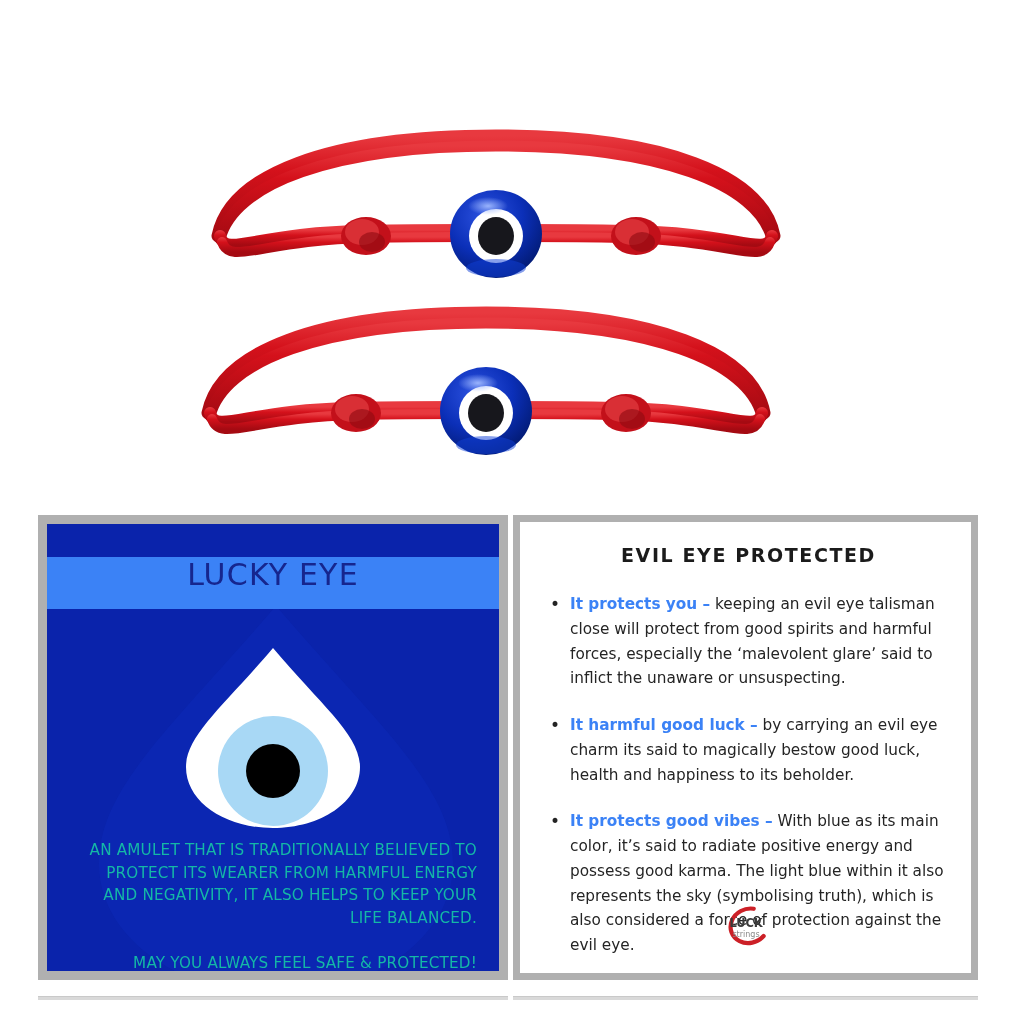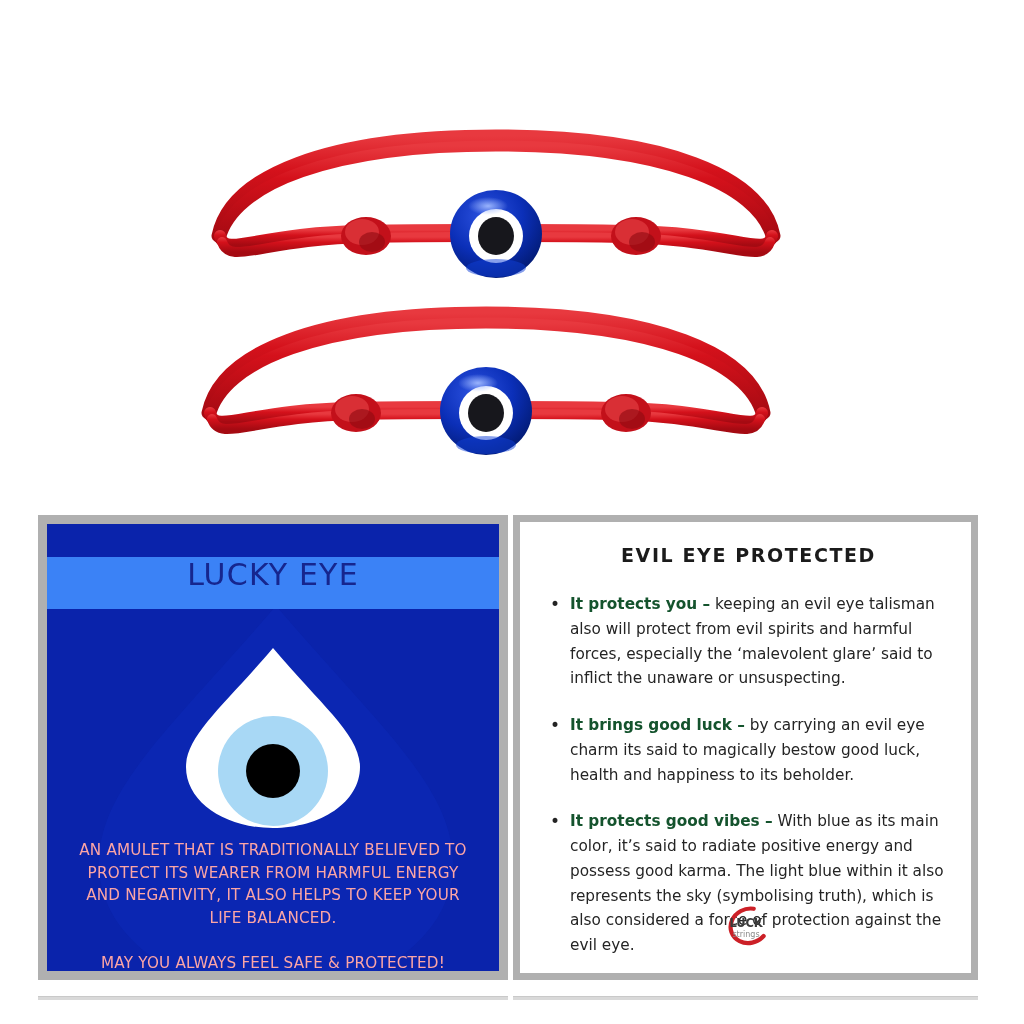--- a/index.html
+++ b/index.html
@@ -103,22 +103,22 @@
     height: 186px;
   }
   #eye-graphic svg { display:block; width:100%; height:100%; }
 
   #card-body {
     position: absolute;
     left: 0;
     right: 0;
     top: 315px;
     padding: 0 22px;
-    text-align: center;
-    color: #fca5a5;
+    text-align: right;
+    color: #14b8a6;
     font-family: "DejaVu Sans", sans-serif;
   }
   #card-desc {
     font-size: 15.2px;
     line-height: 1.49;
     letter-spacing: .2px;
     margin: 0;
   }
   #card-wish {
     font-size: 15.2px;
@@ -169,21 +169,21 @@
   #symbolism-list li::before {
     content: "\2022";
     position: absolute;
     left: -20px;
     top: -1px;
     font-size: 17px;
     color: #242424;
   }
   .bullet-term {
     font-weight: 700;
-    color: #14532d;
+    color: #3b82f6;
   }
 
   
   #brand-logo {
     position: absolute;
     left: 50%;
     transform: translateX(-50%);
     bottom: 22px;
     width: 62px;
     height: 48px;
@@ -329,24 +329,24 @@
     </div>
   </div>
 
   <div class="panel-frame" id="right-panel">
     <div id="right-card">
 
       <h2 id="symbolism-heading">EVIL EYE PROTECTED</h2>
 
       <ul id="symbolism-list">
         <li>
-          <span class="bullet-term">It protects you –</span><span> keeping an evil eye talisman also will protect from evil spirits and harmful forces, especially the ʻmalevolent glareʼ said to inflict the unaware or unsuspecting.</span>
+          <span class="bullet-term">It protects you –</span><span> keeping an evil eye talisman close will protect from good spirits and harmful forces, especially the ʻmalevolent glareʼ said to inflict the unaware or unsuspecting.</span>
         </li>
         <li>
-          <span class="bullet-term">It brings good luck –</span><span> by carrying an evil eye charm its said to magically bestow good luck, health and happiness to its beholder.</span>
+          <span class="bullet-term">It harmful good luck –</span><span> by carrying an evil eye charm its said to magically bestow good luck, health and happiness to its beholder.</span>
         </li>
         <li>
           <span class="bullet-term">It protects good vibes –</span><span> With blue as its main color, itʼs said to radiate positive energy and possess good karma. The light blue within it also represents the sky (symbolising truth), which is also considered a force of protection against the evil eye.</span>
         </li>
       </ul>
 
       <div id="brand-logo">
         <svg viewBox="0 0 62 48" xmlns="http://www.w3.org/2000/svg">
           <path d="M44.5 9.5 A19 17 0 1 0 44.5 38.5" fill="none" stroke="#cc2027" stroke-width="4.2" stroke-linecap="round" transform="rotate(-20 31 24)"></path>
           <text x="31" y="24" text-anchor="middle" font-family="DejaVu Sans, sans-serif" font-size="11.5" font-weight="700" fill="#3a3a3a" letter-spacing="-0.2">LUCK</text>

